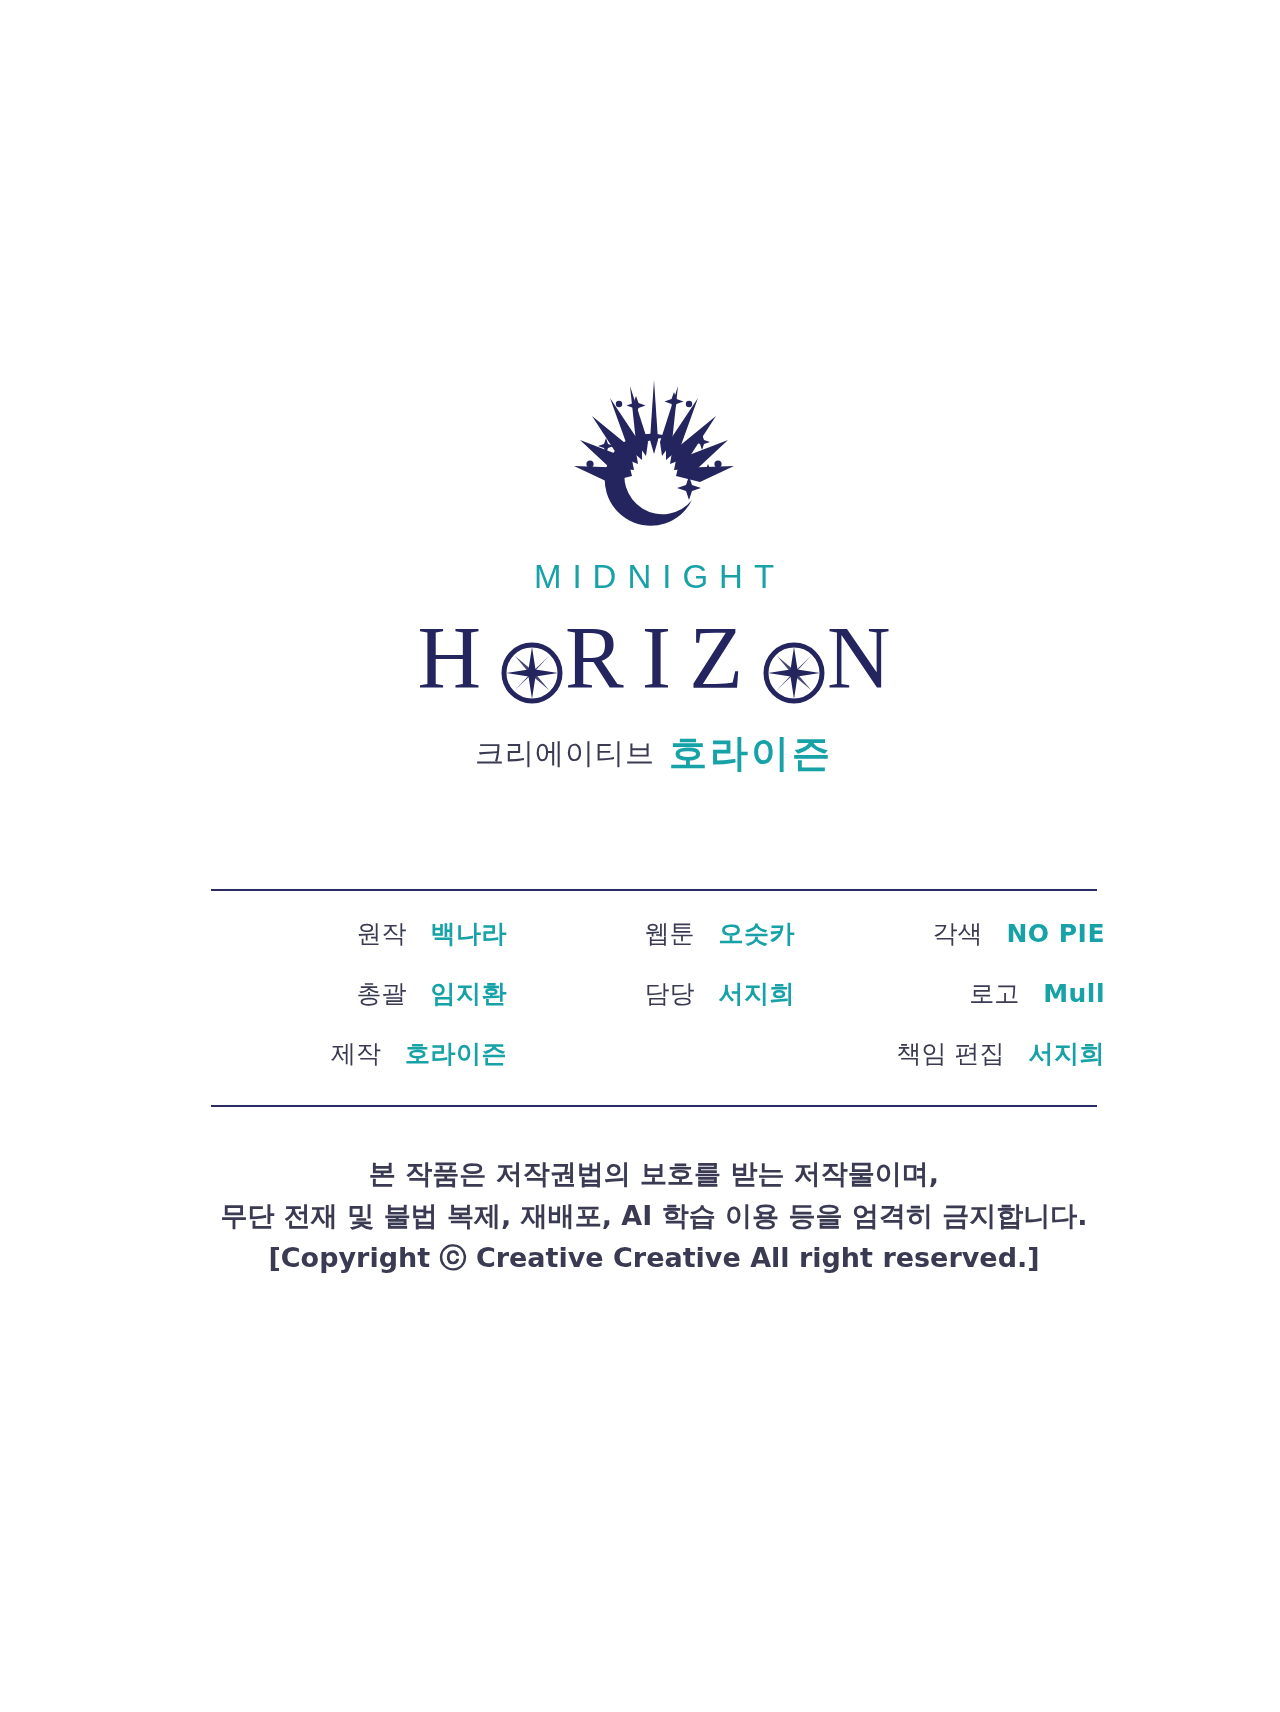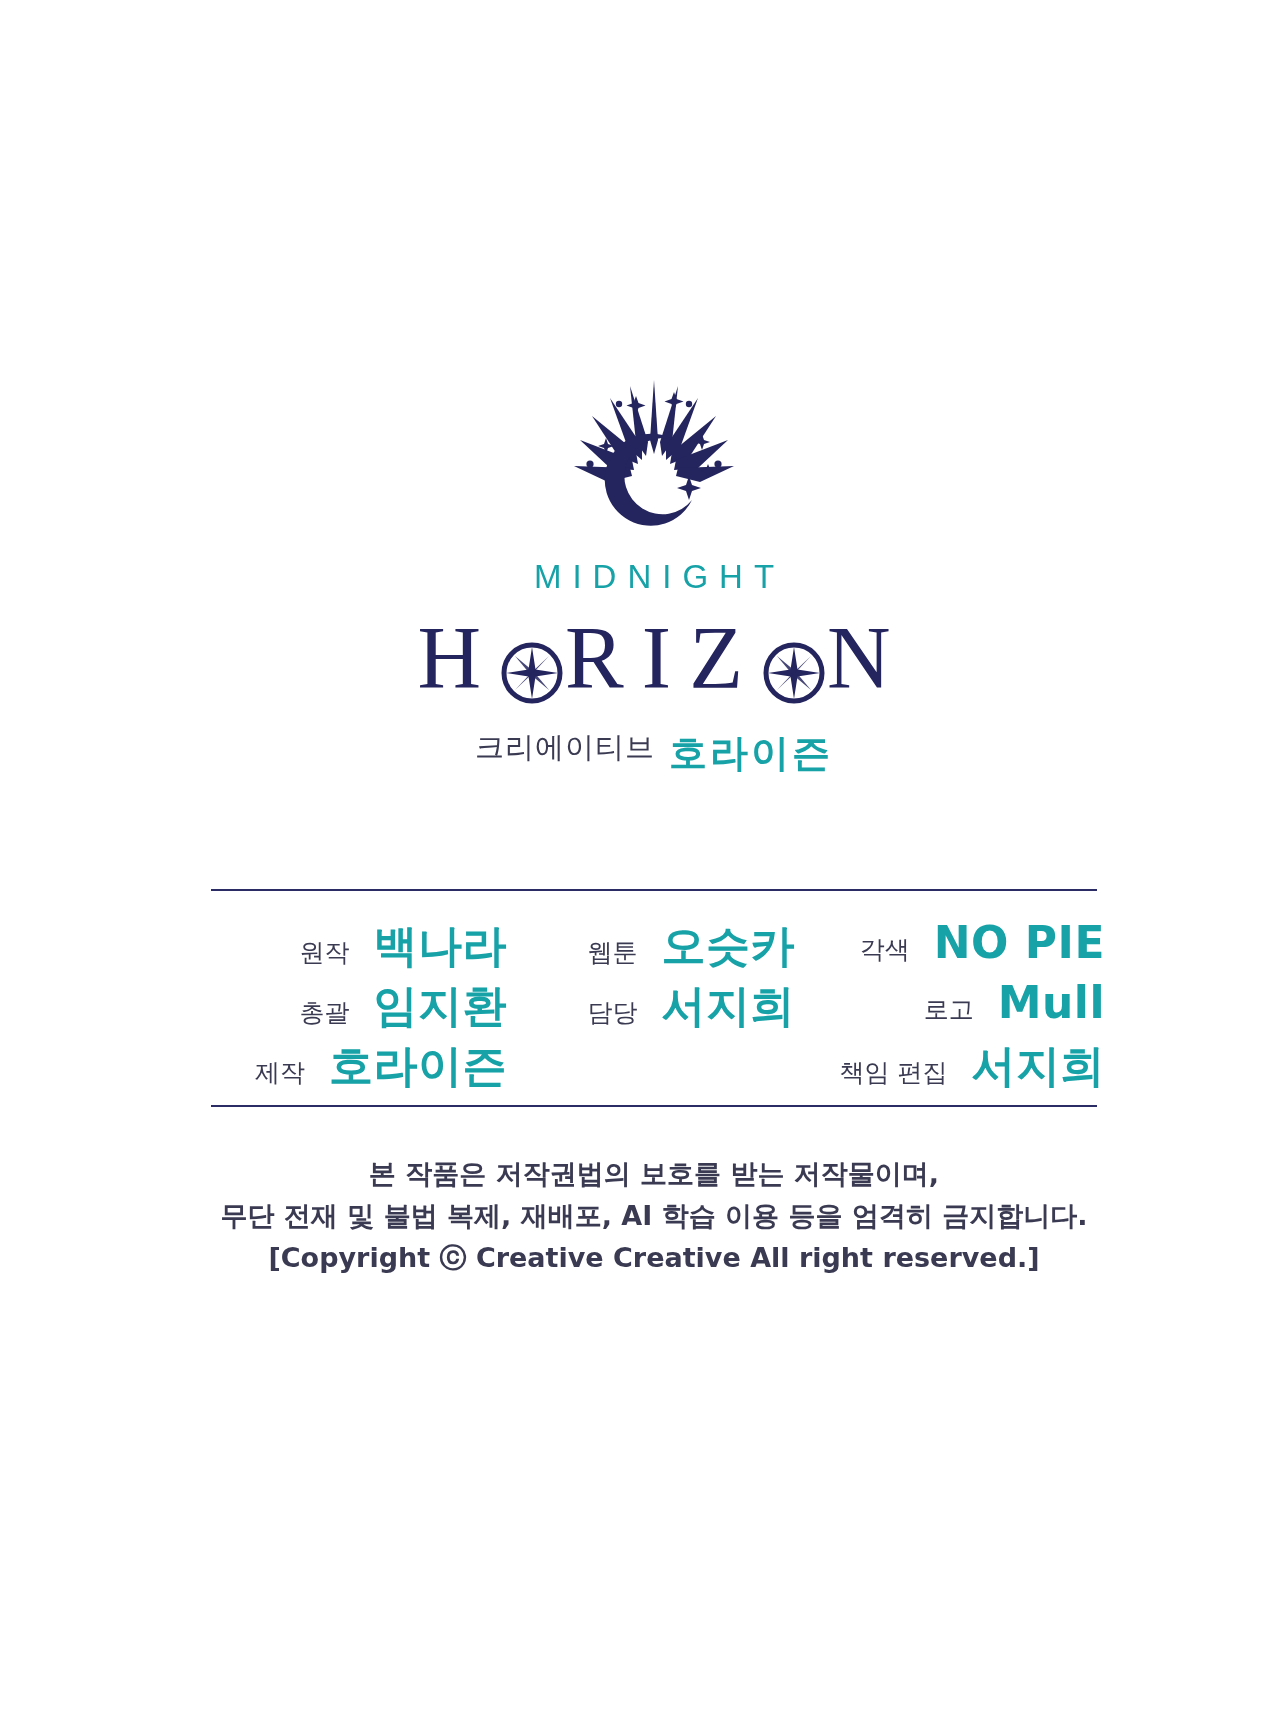--- a/index.html
+++ b/index.html
@@ -64,21 +64,21 @@
     position: relative;
     margin: 0 2px;
     transform: translateY(4px);
   }
 
   .sub-line {
     margin-top: 26px;
     font-size: 31px;
     letter-spacing: 1px;
     display: flex;
-    align-items: flex-start;
+    align-items: center;
     gap: 14px;
   }
   .sub-line .kr-left {
     color: #3a3a52;
     font-size: 29px;
   }
   .sub-line .kr-right {
     color: #17a2a8;
     font-size: 38px;
     font-weight: 700;
@@ -119,21 +119,21 @@
     justify-content: flex-end;
   }
   .credit-label {
     font-size: 25px;
     color: #3a3a52;
     min-width: 112px;
     text-align: right;
     white-space: nowrap;
   }
   .credit-value {
-    font-size: 44px;
+    font-size: 25px;
     font-weight: 700;
     color: #17a2a8;
     white-space: nowrap;
     letter-spacing: 0.5px;
   }
 
   
   .footer {
     margin-top: 46px;
     width: 1000px;

